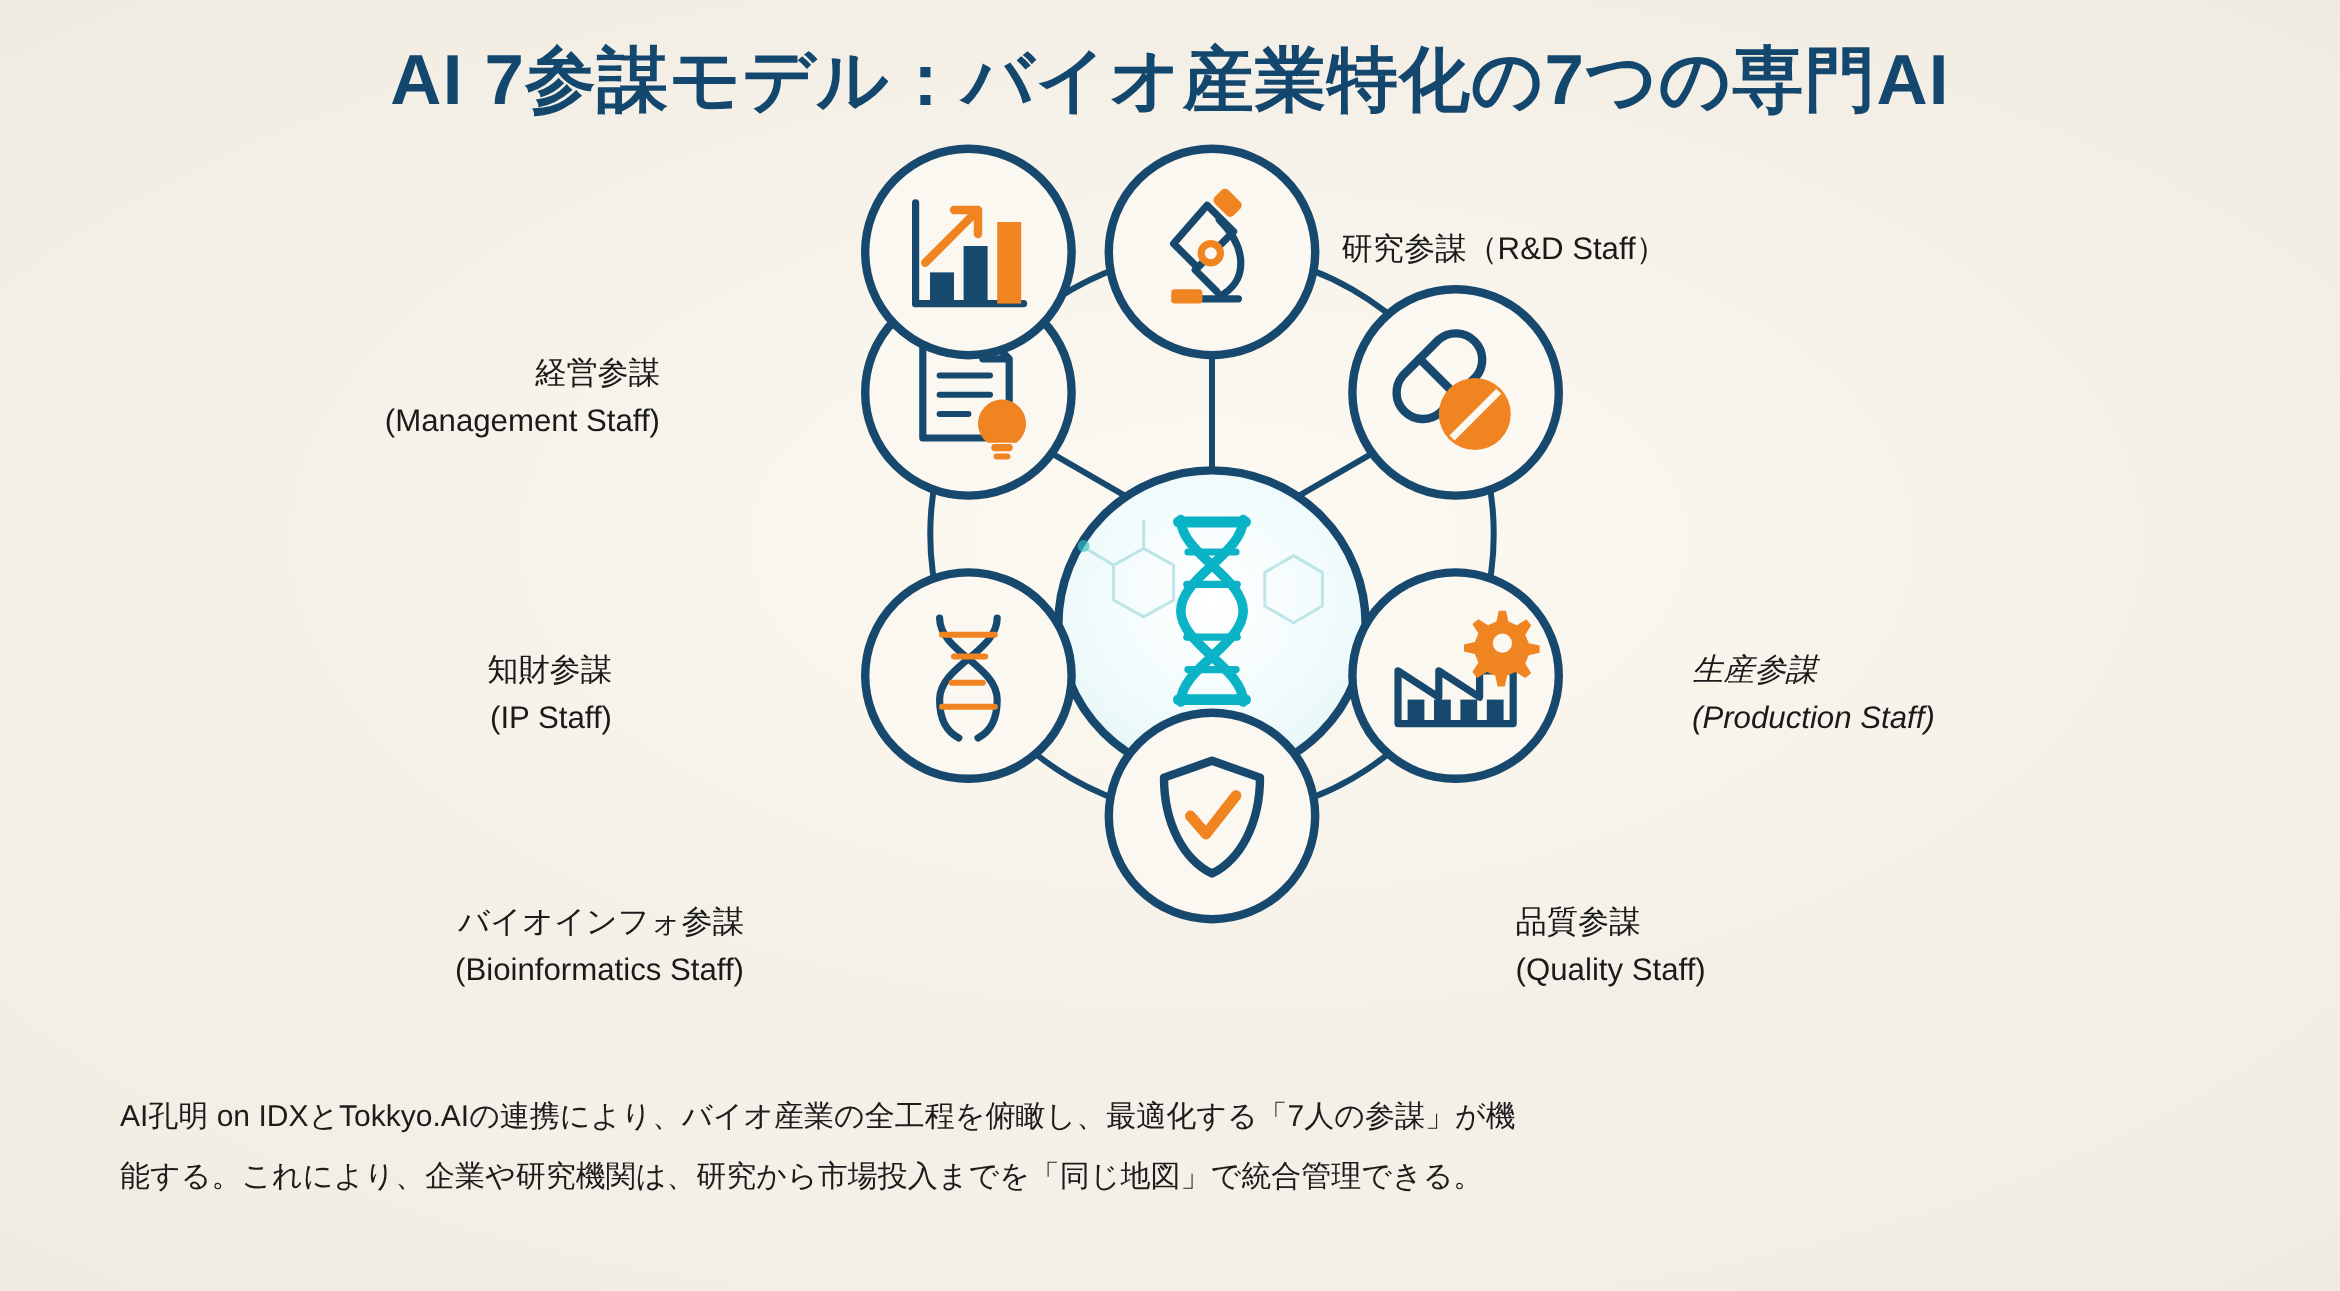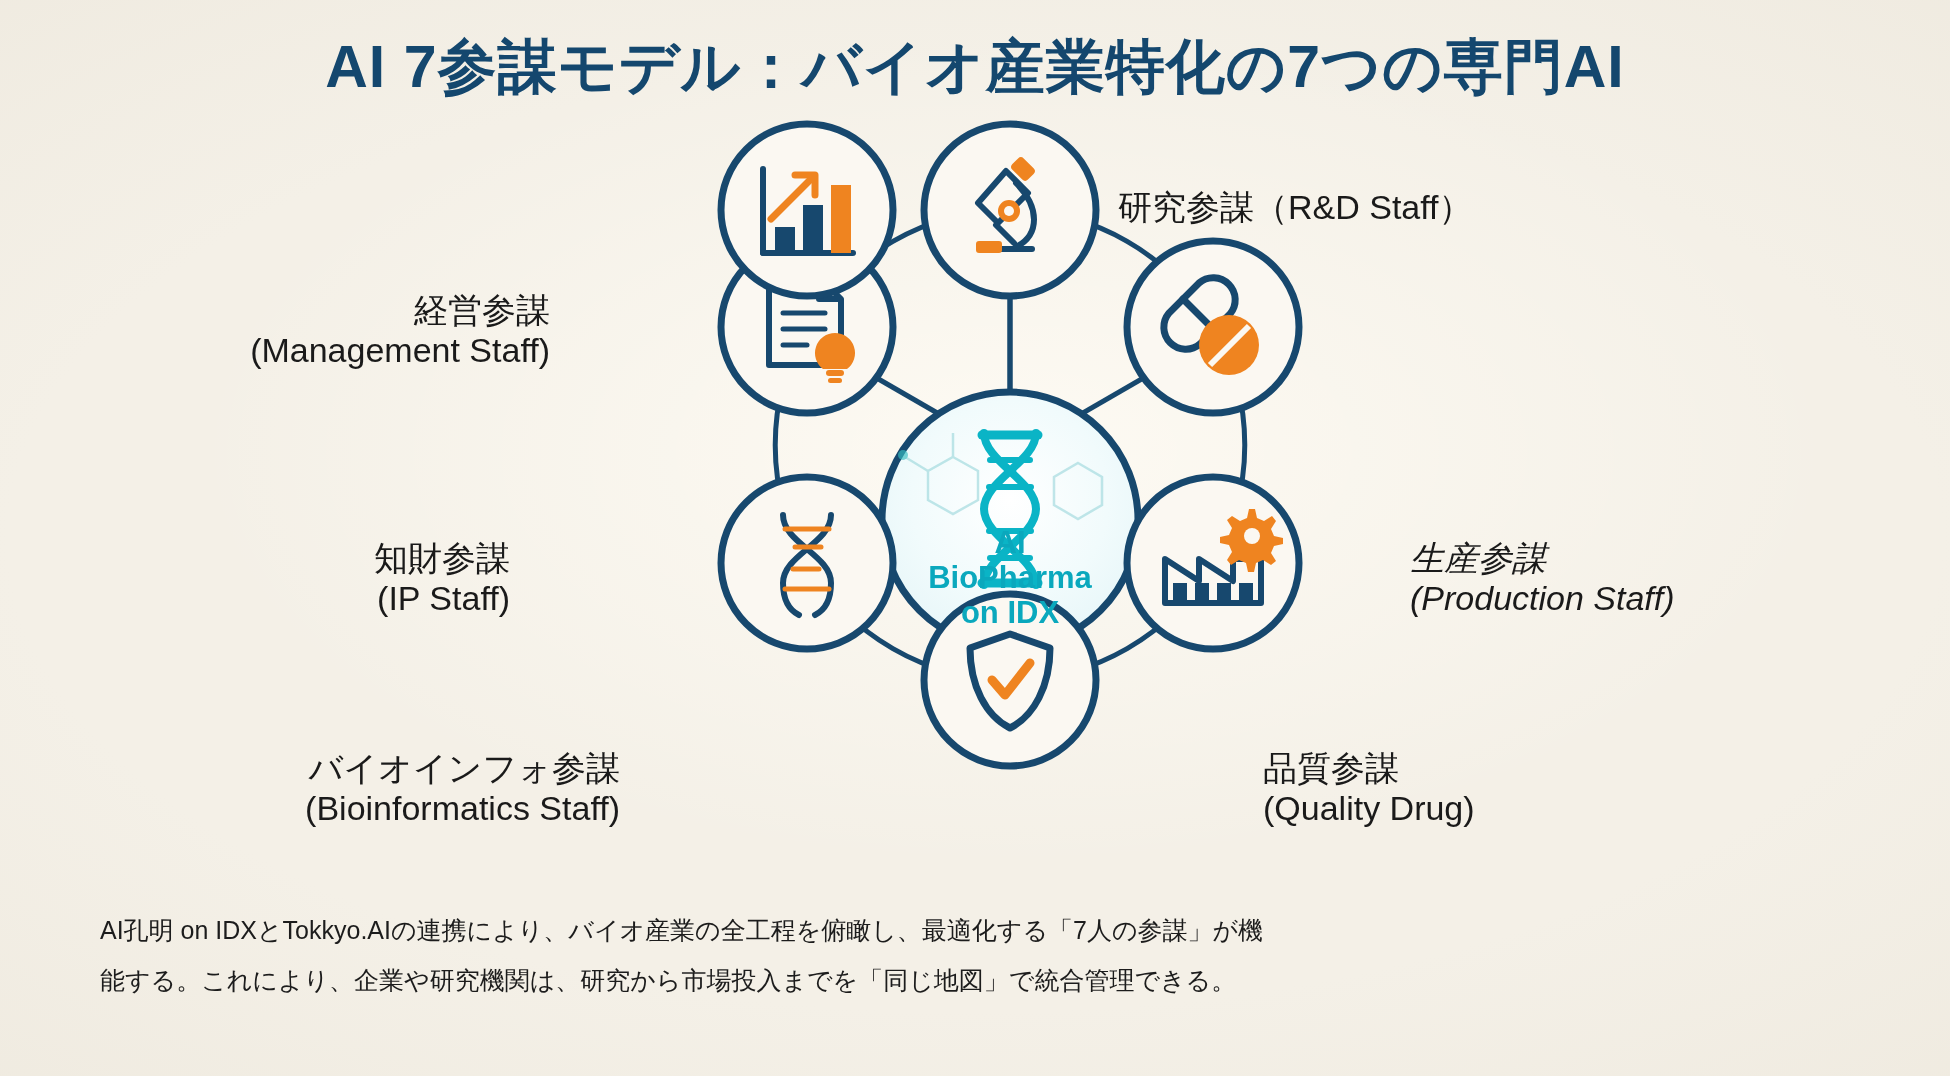--- a/index.html
+++ b/index.html
@@ -41,21 +41,21 @@
     font-size:25px;
     line-height:50px;
     color:#1c1c1c;
     font-weight:500;
   }
   .caption div{white-space:nowrap;}
 
   .nodelabel{
     position:absolute;
     color:#1a1a1a;
-    font-size:34px;
+    font-size:26px;
     line-height:40px;
     white-space:nowrap;
   }
   .nodelabel .l2{display:block;}
   .lbl-right{text-align:left;}
   .lbl-left{text-align:right;}
 
   .hubtext{
     position:absolute;
     text-align:center;
@@ -226,39 +226,34 @@
         <rect x="-4" y="-8" width="20" height="48" fill="#17486e"></rect>
         <rect x="24" y="-28" width="20" height="68" fill="#ef8420"></rect>
         <g stroke="#ef8420" stroke-width="7" fill="none" stroke-linecap="round" stroke-linejoin="round">
           <path d="M-36,6 L6,-36"></path>
           <path d="M-12,-38 L8,-38 L8,-18"></path>
         </g>
       </g>
     </g>
   </svg>
 
-  <div class="hubtext" style="left:880px;top:430px;width:260px;">
-    <div>AI</div>
-    <div>BioPharma</div>
-    <div>on IDX</div>
-  </div>
 
   <div class="nodelabel lbl-right" style="left:1118px;top:92px;">
     <span>研究参謀（R&amp;D Staff）</span>
   </div>
 
 
   <div class="nodelabel lbl-right" style="left:1410px;top:443px;font-style:italic;">
     <span>生産参謀</span>
     <span class="l2">(Production Staff)</span>
   </div>
 
   <div class="nodelabel lbl-right" style="left:1263px;top:653px;">
     <span>品質参謀</span>
-    <span class="l2">(Quality Drug)</span>
+    <span class="l2">(Quality Staff)</span>
   </div>
 
   <div class="nodelabel lbl-left" style="right:1330px;top:653px;">
     <span>バイオインフォ参謀</span>
     <span class="l2">(Bioinformatics Staff)</span>
   </div>
 
   <div class="nodelabel lbl-left" style="right:1440px;top:443px;">
     <span>知財参謀</span>
     <span class="l2">(IP Staff)</span>

